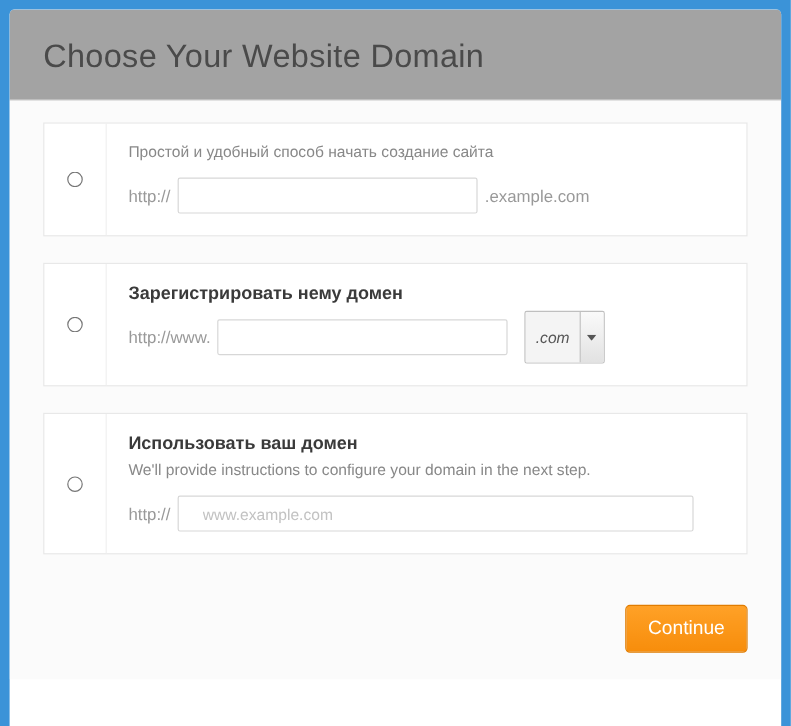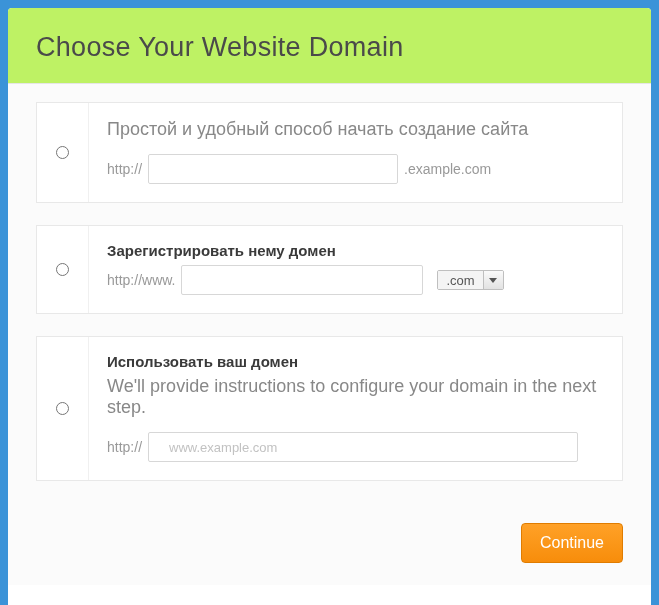--- a/index.html
+++ b/index.html
@@ -13,21 +13,21 @@
     background: #fff;
     border-radius: 4px 4px 0 0;
     width: 100%;
     height: 100%;
     position: relative;
     overflow: hidden;
   }
   .modal-header {
     padding: 24px 28px 20px 28px;
     border-bottom: 1px solid #e6e6e6;
-    background: #bef264;
+    background: #a3a3a3;
   }
   .modal-title {
     font-size: 27px;
     font-weight: 300;
     color: #4a4a4a;
     letter-spacing: 0.3px;
   }
   .modal-body {
     background: #fbfbfb;
     padding: 18px 28px 12px 28px;
@@ -61,21 +61,21 @@
     flex: 1;
     padding: 16px 18px 18px 18px;
   }
   .opt-title {
     font-size: 15px;
     font-weight: 700;
     color: #3a3a3a;
     margin-bottom: 6px;
   }
   .opt-sub {
-    font-size: 18px;
+    font-size: 13px;
     color: #888;
     margin-bottom: 14px;
   }
   .row {
     display: flex;
     align-items: center;
     gap: 6px;
   }
   .prefix, .suffix {
     font-size: 14px;
@@ -90,23 +90,24 @@
     color: #555;
     background: #fff;
   }
   .tf-sub { width: 250px; }
   .tf-reg { width: 242px; }
   .tf-own { width: 430px; color:#bbb; }
   .tld-wrap {
     display: flex;
     border: 1px solid #bfbfbf;
     border-radius: 2px;
-    height: 20px;
+    height: 44px;
     margin-left: 8px;
     overflow: hidden;
+    font-style: italic;
   }
   .tld-val {
     padding: 0 8px;
     font-size: 13px;
     color: #555;
     display: flex;
     align-items: center;
     background: #f4f4f4;
   }
   .tld-btn {

